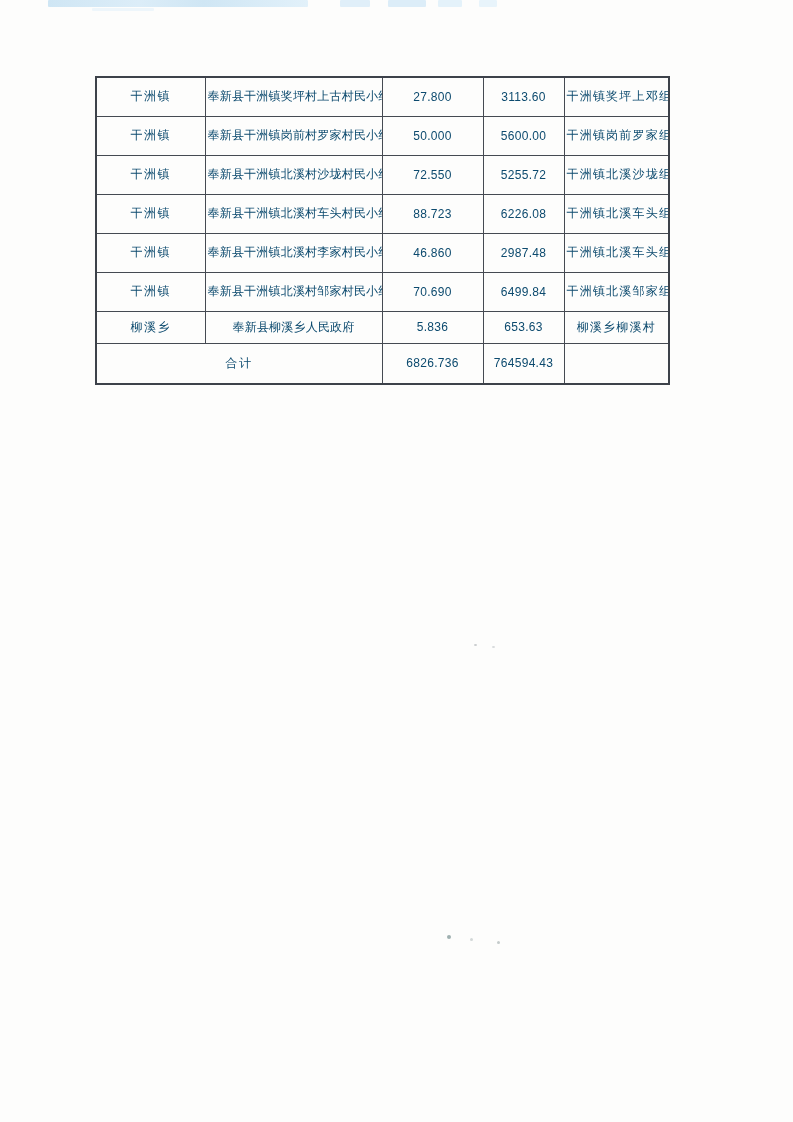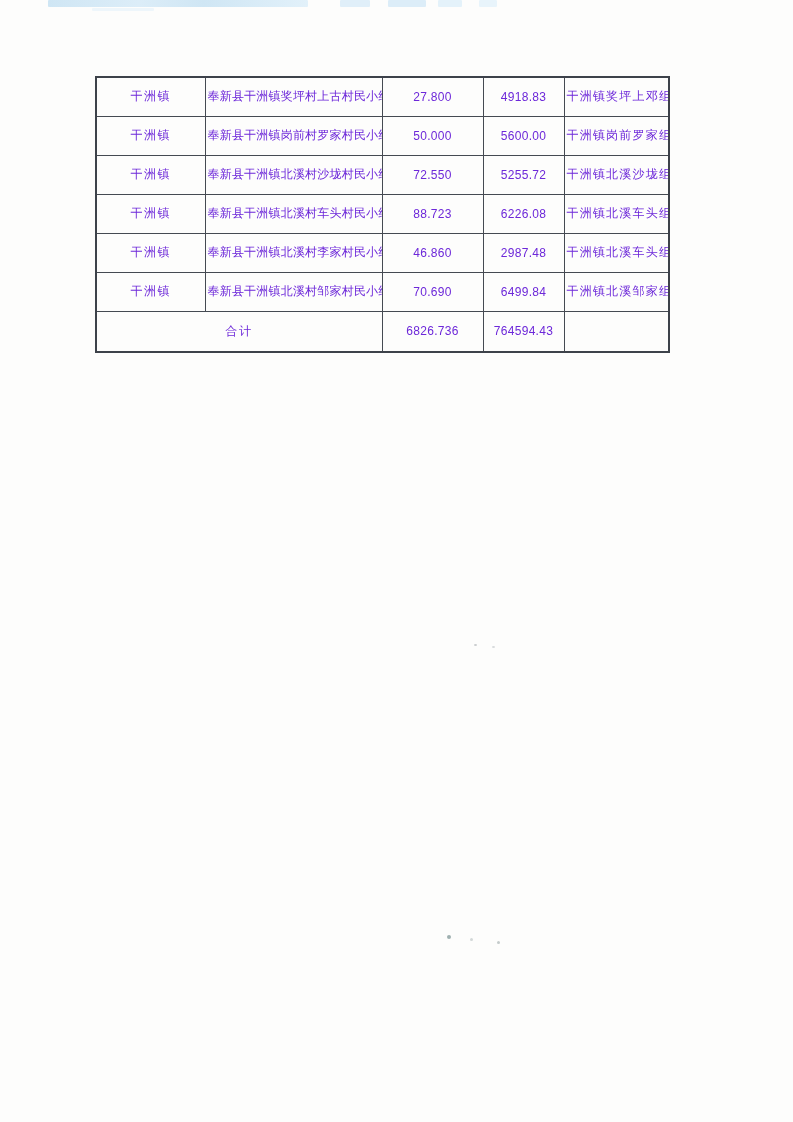--- a/index.html
+++ b/index.html
@@ -52,21 +52,21 @@
     border-collapse: collapse;
     table-layout: fixed;
     border: 2px solid #3d424a;
   }
   table.doc-table td {
     border: 1.5px solid #454a52;
     text-align: center;
     vertical-align: middle;
     padding: 0 2px;
     font-size: 12px;
-    color: #6d28d9;
+    color: #0c4a6e;
     overflow: hidden;
     white-space: nowrap;
   }
   td.cell-region    { letter-spacing: 1.5px; }
   td.cell-unit      { font-size: 11.5px; letter-spacing: 0.2px; }
   td.cell-amount,
   td.cell-funds     { font-size: 12px; letter-spacing: 0.3px; }
   td.cell-placement { letter-spacing: 1.2px; }
   td.cell-total-label { letter-spacing: 2px; }
 
@@ -101,21 +101,21 @@
       <col style="width:177px">
       <col style="width:101px">
       <col style="width:81px">
       <col style="width:105px">
     </colgroup>
     <tbody>
       <tr class="row-std">
         <td class="cell-region">干洲镇</td>
         <td class="cell-unit">奉新县干洲镇奖坪村上古村民小组</td>
         <td class="cell-amount">27.800</td>
-        <td class="cell-funds">4918.83</td>
+        <td class="cell-funds">3113.60</td>
         <td class="cell-placement">干洲镇奖坪上邓组</td>
       </tr>
       <tr class="row-std">
         <td class="cell-region">干洲镇</td>
         <td class="cell-unit">奉新县干洲镇岗前村罗家村民小组</td>
         <td class="cell-amount">50.000</td>
         <td class="cell-funds">5600.00</td>
         <td class="cell-placement">干洲镇岗前罗家组</td>
       </tr>
       <tr class="row-std">
@@ -139,20 +139,27 @@
         <td class="cell-funds">2987.48</td>
         <td class="cell-placement">干洲镇北溪车头组</td>
       </tr>
       <tr class="row-std">
         <td class="cell-region">干洲镇</td>
         <td class="cell-unit">奉新县干洲镇北溪村邹家村民小组</td>
         <td class="cell-amount">70.690</td>
         <td class="cell-funds">6499.84</td>
         <td class="cell-placement">干洲镇北溪邹家组</td>
       </tr>
+      <tr class="row-r8">
+        <td class="cell-region">柳溪乡</td>
+        <td class="cell-unit">奉新县柳溪乡人民政府</td>
+        <td class="cell-amount">5.836</td>
+        <td class="cell-funds">653.63</td>
+        <td class="cell-placement">柳溪乡柳溪村</td>
+      </tr>
       <tr class="row-total">
         <td class="cell-total-label" colspan="2">合计</td>
         <td class="cell-amount">6826.736</td>
         <td class="cell-funds">764594.43</td>
         <td class="cell-placement"></td>
       </tr>
     </tbody>
   </table>
 
 </div>

